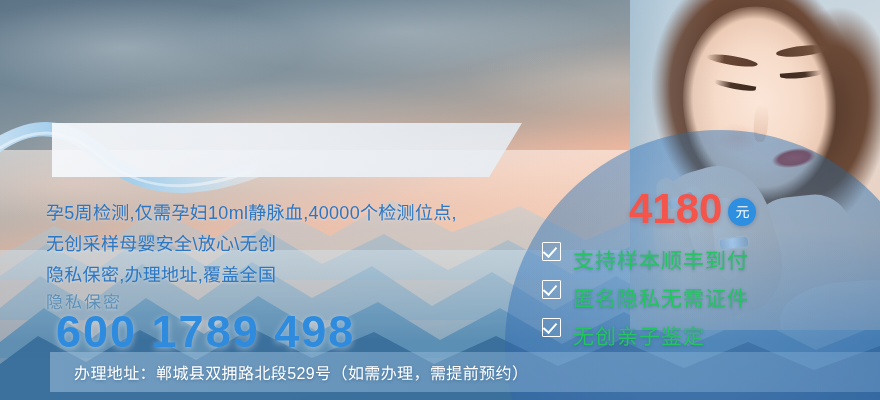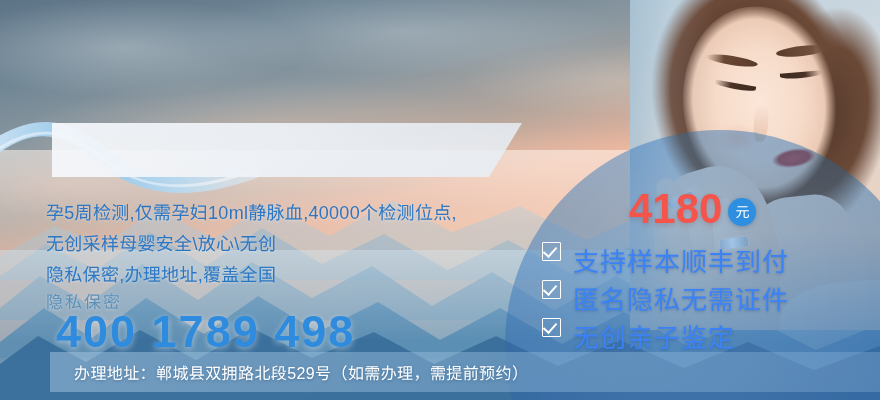--- a/index.html
+++ b/index.html
@@ -346,22 +346,22 @@
   .feat-box::after {
     content: "";
     position: absolute;
     left: 3px; top: 1px;
     width: 6px; height: 11px;
     border: solid #ffffff;
     border-width: 0 2px 2px 0;
     transform: rotate(42deg);
   }
   .feat-label {
-    font-size: 26px;
-    color: #3b82f6;
+    font-size: 21px;
+    color: #22c55e;
     letter-spacing: 1px;
     white-space: nowrap;
     text-shadow: 0 1px 3px rgba(25,65,110,.35);
     margin-top: 16px;
   }
 </style>
 </head>
 <body>
 
 <div id="banner">
@@ -441,21 +441,21 @@
 
   <div class="sub-banner"></div>
 
   <div class="body-copy">
     <span class="line">孕5周检测,仅需孕妇10ml静脉血,40000个检测位点,</span>
     <span class="line">无创采样母婴安全\放心\无创</span>
     <span class="line">隐私保密,办理地址,覆盖全国</span>
   </div>
 
   <div class="hotline-label">隐私保密</div>
-  <div class="phone">400 1789 498</div>
+  <div class="phone">600 1789 498</div>
 
   <div class="price-wrap">
     <span class="price-num">4180</span>
     <span class="price-unit">元</span>
   </div>
 
   <div class="features">
     <div class="feat">
       <span class="feat-box"></span>
       <span class="feat-label">支持样本顺丰到付</span>

